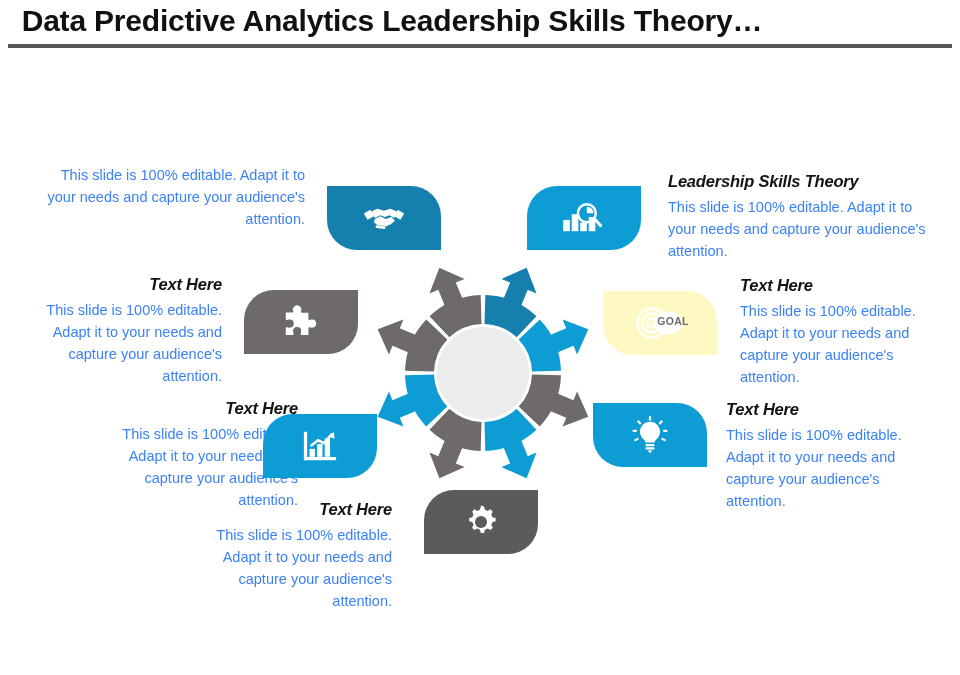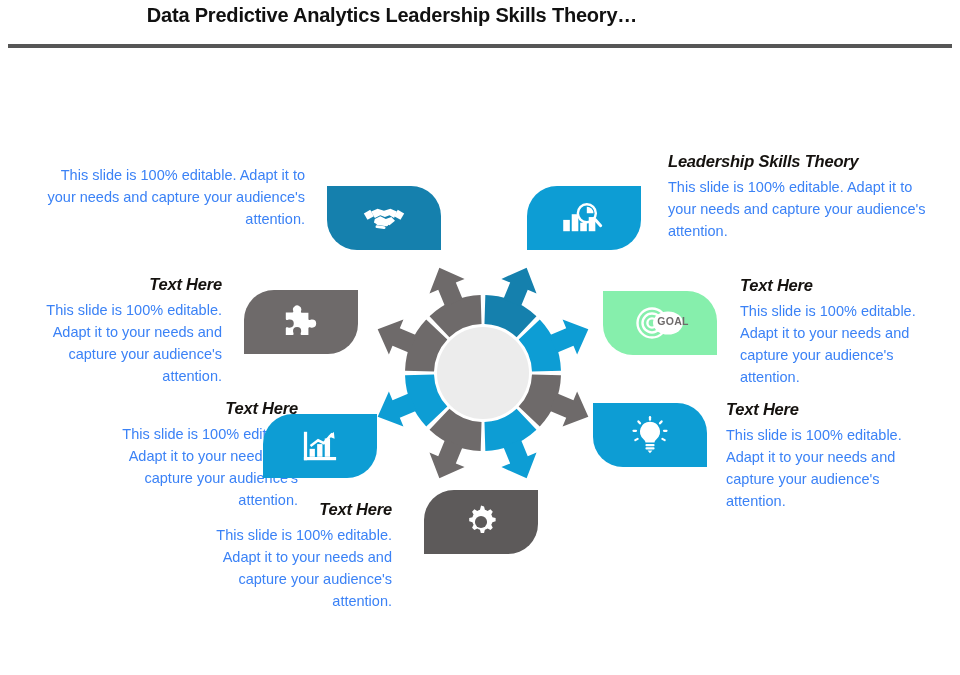--- a/index.html
+++ b/index.html
@@ -15,21 +15,21 @@
     font-family: "Liberation Sans", sans-serif;
   }
 
   
   #slide-title {
     position: absolute;
     left: 0; top: 4px;
     width: 784px;
     text-align: center;
     font-family: "Liberation Sans", sans-serif;
-    font-size: 20px;
+    font-size: 30px;
     font-weight: 700;
     color: #111111;
     letter-spacing: -0.2px;
     white-space: nowrap;
   }
   #title-rule {
     position: absolute;
     left: 8px; top: 44px;
     width: 944px; height: 4px;
     background: #565656;
@@ -50,21 +50,21 @@
     font-size: 14.5px;
     line-height: 22px;
     color: #3b82f6;
     margin: 0;
   }
   .align-right { text-align: right; }
   .align-left  { text-align: left; }
 
   
   #tb-data-predictive   { left:  40px; top: 164px; width: 265px; }
-  #tb-leadership        { left: 668px; top: 152px; width: 262px; }
+  #tb-leadership        { left: 668px; top: 172px; width: 262px; }
   #tb-left-mid          { left:  22px; top: 275px; width: 200px; }
   #tb-right-mid         { left: 740px; top: 276px; width: 200px; }
   #tb-left-low          { left:  98px; top: 399px; width: 200px; }
   #tb-right-low         { left: 726px; top: 400px; width: 200px; }
   #tb-bottom            { left: 184px; top: 500px; width: 208px; }
 
   
   .badge {
     position: absolute;
     width: 114px;
@@ -75,21 +75,21 @@
   }
   .badge svg { display: block; }
   
   .corner-a { border-radius: 0 30px 0 30px; }
   
   .corner-b { border-radius: 30px 0 30px 0; }
 
   #badge-handshake { left: 327px; top: 186px; background: #1580ad; }
   #badge-analysis  { left: 527px; top: 186px; background: #0d9dd4; }
   #badge-puzzle    { left: 244px; top: 290px; background: #6e6a6a; }
-  #badge-goal      { left: 603px; top: 291px; background: #86efac; }
+  #badge-goal      { left: 603px; top: 291px; background: #fef9c3; }
   #badge-growth    { left: 263px; top: 414px; background: #0d9dd4; }
   #badge-bulb      { left: 593px; top: 403px; background: #0d9dd4; }
   #badge-gear      { left: 424px; top: 490px; background: #5d5a5a; }
 
   
   #wheel {
     position: absolute;
     left: 358px;
     top: 248px;
     width: 250px;

